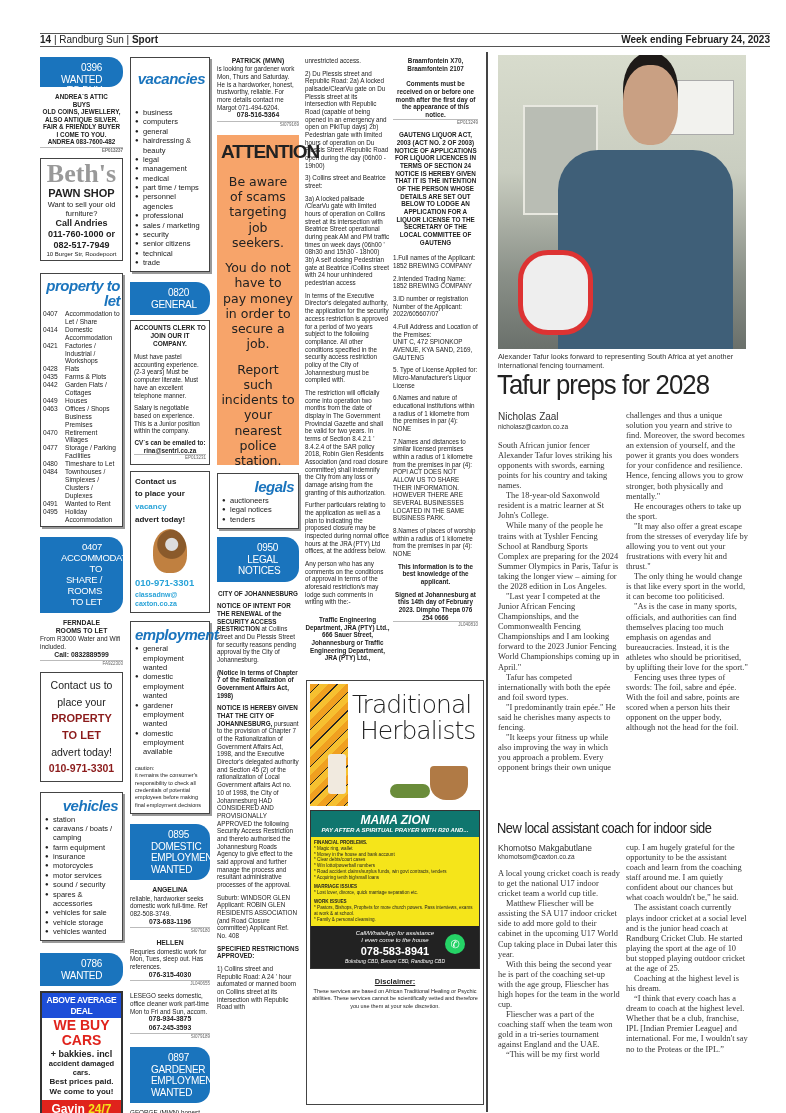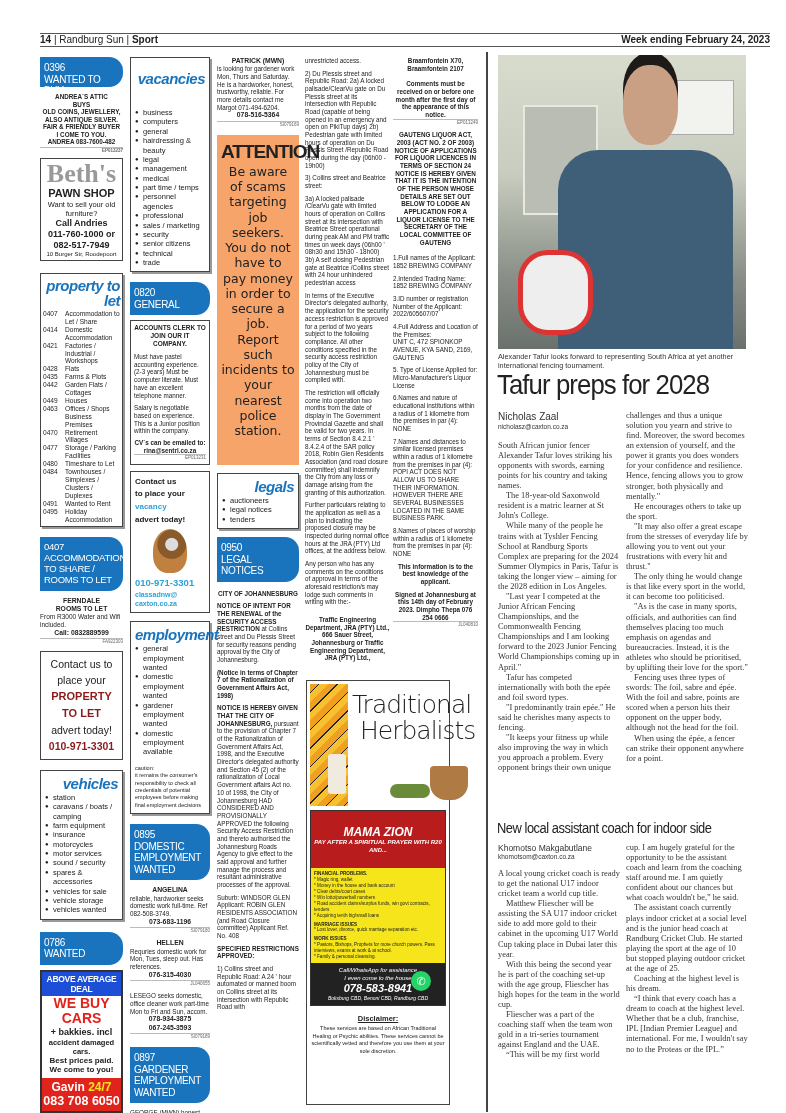--- a/index.html
+++ b/index.html
@@ -1,37 +1,37 @@
 <!DOCTYPE html>
 <html><head>
 <meta charset="utf-8">
 <style>
 *{box-sizing:border-box;margin:0;padding:0}
 body{width:786px;height:1113px;background:#fff;font-family:"Liberation Sans",sans-serif;color:#222;position:relative;overflow:hidden;font-size:6.5px;line-height:1.2}
 .hdr{position:absolute;left:40px;top:33px;width:730px;height:14px;border-top:1px solid #555;border-bottom:1px solid #555;display:flex;justify-content:space-between;align-items:center;font-size:10px}
 .hdr b{font-family:"Liberation Sans Narrow","Liberation Sans",sans-serif}
 .col{position:absolute}
-.bluehd{background:#1a74bd;color:#fff;text-align:left;font-family:"Liberation Sans",sans-serif;font-weight:normal;border-radius:0 14px 14px 0;font-size:10px;line-height:1.15;padding:5px 4px;letter-spacing:-0.3px;transform:scaleX(0.85);transform-origin:left}
+.bluehd{background:#1a74bd;color:#fff;text-align:right;font-family:"Liberation Sans",sans-serif;font-weight:normal;border-radius:0 14px 14px 0;font-size:10px;line-height:1.15;padding:5px 21px;letter-spacing:-0.3px;transform:scaleX(0.85);transform-origin:left}
 .bluehd{transform:none}
 .box{border:1px solid #444;box-shadow:2px 2px 0 #999;background:#fff;padding:4px}
 .catt{color:#1a74bd;font-weight:bold;font-style:italic;font-size:15px;text-align:right;letter-spacing:-0.5px}
 ul.bul{list-style:none}
 ul.bul li{font-size:7.5px;line-height:1.25;padding-left:8px;position:relative}
 ul.bul li:before{content:"\25CF";position:absolute;left:0;font-size:6px;top:1px}
 .ad{text-align:center;font-size:6.5px;line-height:1.2;margin-top:6px}
 .ad .nm{font-weight:bold;font-size:6.8px}
 .ad .ref{text-align:right;font-size:4.5px;color:#666;border-top:1px solid #bbb;margin-top:1px}
 .small{font-size:6.3px;line-height:1.22}
 .bold{font-weight:bold}
 .center{text-align:center}
 .prop td{font-size:6.6px;vertical-align:top;line-height:1.2}
 .prop td:first-child{width:22px}
 .attention{background:#f7a46a;padding:6px 4px;text-align:center}
 .attention .t{font-weight:bold;font-size:19px;letter-spacing:-1px;color:#222;font-family:"Liberation Sans",sans-serif}
-.attention .b{font-family:"DejaVu Sans",sans-serif;font-size:12.5px;line-height:1.22;color:#222}
+.attention .b{font-family:"DejaVu Sans",sans-serif;font-size:12.5px;line-height:1.22;margin-top:10px;color:#222}
 .art p{font-family:"Liberation Serif",serif;font-size:8.4px;line-height:1.2;text-indent:8px;color:#333}
 .art p.ni{text-indent:0}
 .photo{position:absolute;left:498px;top:55px;width:248px;height:294px;background:linear-gradient(180deg,#d8dccd 0%,#c9cdc0 40%,#8a9088 75%,#6a706b 100%);overflow:hidden}
 </style>
 </head>
 <body>
 
 <div class="hdr">
   <div><b>14</b> | <span>Randburg Sun</span> | <b>Sport</b></div>
   <b>Week ending February 24, 2023</b>
@@ -329,54 +329,54 @@
     <p style="margin-top:5px"><span>5. Type of License Applied for:</span><br><span>Micro-Manufacturer's Liquor License</span></p>
     <p style="margin-top:5px"><span>6.Names and nature of educational institutions within a radius of 1 kilometre from the premises in par (4):</span><br><span>NONE</span></p>
     <p style="margin-top:5px"><span>7.Names and distances to similar licensed premises within a radius of 1 kilometre from the premises in par (4):</span><br><span>POPI ACT DOES NOT ALLOW US TO SHARE THEIR INFORMATION. HOWEVER THERE ARE SEVERAL BUSINESSES LOCATED IN THE SAME BUSINESS PARK.</span></p>
     <p style="margin-top:5px"><span>8.Names of places of worship within a radius of 1 kilometre from the premises in par (4):</span><br><span>NONE</span></p>
   </div>
   <p class="bold center" style="margin-top:5px">This information is to the best knowledge of the applicant.</p>
   <p class="bold center" style="margin-top:5px">Signed at Johannesburg at this 14th day of February 2023. Dimpho Thepa 076 254 0666</p>
   <div class="ref" style="text-align:right;font-size:4.5px;color:#666;border-top:1px solid #bbb">JL040810</div>
 </div>
 
-<div style="position:absolute;left:306px;top:680px;width:144px;height:425px;border:1px solid #444;padding:3px">
+<div style="position:absolute;left:306px;top:680px;width:178px;height:425px;border:1px solid #444;padding:3px">
   <div style="position:relative;height:122px">
     <div style="position:absolute;left:0;top:0;width:38px;height:122px;background:repeating-linear-gradient(135deg,#f0a020 0 6px,#222 6px 7px,#f6c030 7px 13px)"></div>
     <div style="position:absolute;left:42px;top:8px;font-size:25px;line-height:1.05;color:#222;font-family:'DejaVu Sans',sans-serif;font-weight:200;letter-spacing:-1px">
       <div>Traditional</div>
         <div style="padding-left:8px">Herbalists</div>
     </div>
     <div style="position:absolute;left:18px;top:70px;width:18px;height:40px;background:#f1eadf;border-radius:3px"></div>
     <div style="position:absolute;left:120px;top:82px;width:38px;height:34px;background:#b07a45;border-radius:4px 4px 16px 16px"></div>
     <div style="position:absolute;left:80px;top:100px;width:40px;height:14px;background:#6a8c3a;border-radius:8px"></div>
   </div>
   <div style="background:#f5e51a;margin-top:4px;border:1px solid #333">
-    <div style="background:#b91c1c;color:#fff;text-align:center;padding:14px 0">
+    <div style="background:#0f766e;color:#fff;text-align:center;padding:2px 0">
       <div style="font-weight:bold;font-style:italic;font-size:12px">MAMA ZION</div>
       <div style="font-weight:bold;font-style:italic;font-size:6px">PAY AFTER A SPIRITUAL PRAYER WITH R20 AND...</div>
     </div>
     <div style="padding:3px;font-size:4.6px;line-height:1.3">
       <div class="bold">FINANCIAL PROBLEMS.</div>
       <div>* Magic ring, wallet</div>
         <div>* Money in the house and bank account</div>
         <div>* Clear debts/court cases</div>
         <div>* Win lotto/powerball numbers</div>
         <div>* Road accident claims/surplus funds, win govt contracts, tenders</div>
         <div>* Acquiring tenth big/small loans</div>
       <div class="bold" style="margin-top:3px">MARRIAGE ISSUES</div>
       <div>* Lost lover, divorce, quick marriage separation etc.</div>
       <div class="bold" style="margin-top:3px">WORK ISSUES</div>
       <div>* Pastors, Bishops, Prophets for more church powers. Pass interviews, exams at work &amp; at school.</div>
         <div>* Family &amp; personal cleansing.</div>
     </div>
     <div style="background:#222;color:#fff;text-align:center;padding:4px 2px;position:relative">
       <div style="font-style:italic;font-size:6px">Call/WhatsApp for assistance</div>
       <div style="font-style:italic;font-size:6px">I even come to the house</div>
-      <div style="font-weight:bold;font-style:italic;font-size:11px">078-583-8941</div>
+      <div style="font-weight:bold;font-size:11px">078-583-8941</div>
       <div style="font-style:italic;font-size:5px">Boksburg CBD, Benoni CBD, Randburg CBD</div>
       <div style="position:absolute;right:14px;top:8px;width:20px;height:20px;border-radius:50%;background:#25d366;color:#fff;font-size:11px;line-height:20px">✆</div>
     </div>
   </div>
   <div class="center" style="margin-top:8px">
     <div style="font-weight:bold;text-decoration:underline;font-size:7.5px">Disclaimer:</div>
     <div style="font-size:5.5px;line-height:1.4;margin-top:2px">These services are based on African Traditional Healing or Psychic abilities. These services cannot be scientifically vetted and therefore you use them at your sole discretion.</div>
   </div>
 </div>
 
@@ -405,21 +405,20 @@
         <p>"It keeps your fitness up while also improving the way in which you approach a problem. Every opponent brings their own unique</p>
     </div>
   </div>
   <div style="position:absolute;left:128px;top:0;width:122px">
     <p class="ni">challenges and thus a unique solution you yearn and strive to find. Moreover, the sword becomes an extension of yourself, and the power it grants you does wonders for your confidence and resilience. Hence, fencing allows you to grow stronger, both physically and mentally."</p>
       <p>He encourages others to take up the sport.</p>
       <p>"It may also offer a great escape from the stresses of everyday life by allowing you to vent out your frustrations with every hit and thrust."</p>
       <p>The only thing he would change is that like every sport in the world, it can become too politicised.</p>
       <p>"As is the case in many sports, officials, and authorities can find themselves placing too much emphasis on agendas and bureaucracies. Instead, it is the athletes who should be prioritised, by uplifting their love for the sport."</p>
       <p>Fencing uses three types of swords: The foil, sabre and épée. With the foil and sabre, points are scored when a person hits their opponent on the upper body, although not the head for the foil.</p>
-      <p>When using the épée, a fencer can strike their opponent anywhere for a point.</p>
   </div>
 </div>
 
 <div style="position:absolute;left:497px;top:820px;font-size:14px;color:#222;letter-spacing:-0.5px;white-space:nowrap;transform:scaleX(0.92);transform-origin:left">New local assistant coach for indoor side</div>
 <div class="art" style="position:absolute;left:498px;top:843px;width:250px">
   <div style="position:absolute;left:0;top:0;width:122px">
     <div style="font-size:8.5px;color:#333">Khomotso Makgabutlane</div>
     <div style="font-size:6.5px;color:#333">khomotsom@caxton.co.za</div>
     <div style="margin-top:8px">
       <p class="ni">A local young cricket coach is ready to get the national U17 indoor cricket team a world cup title.</p>

